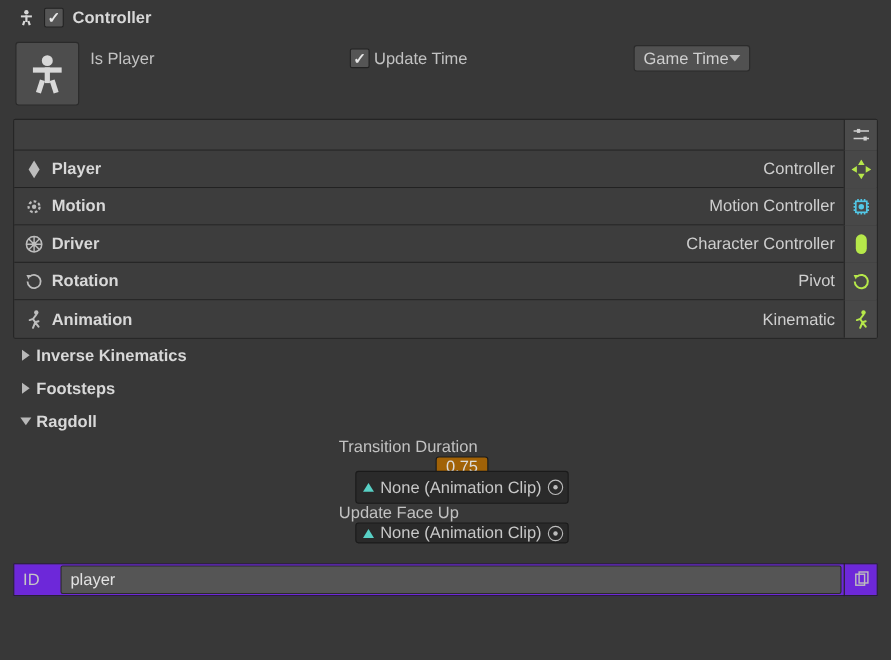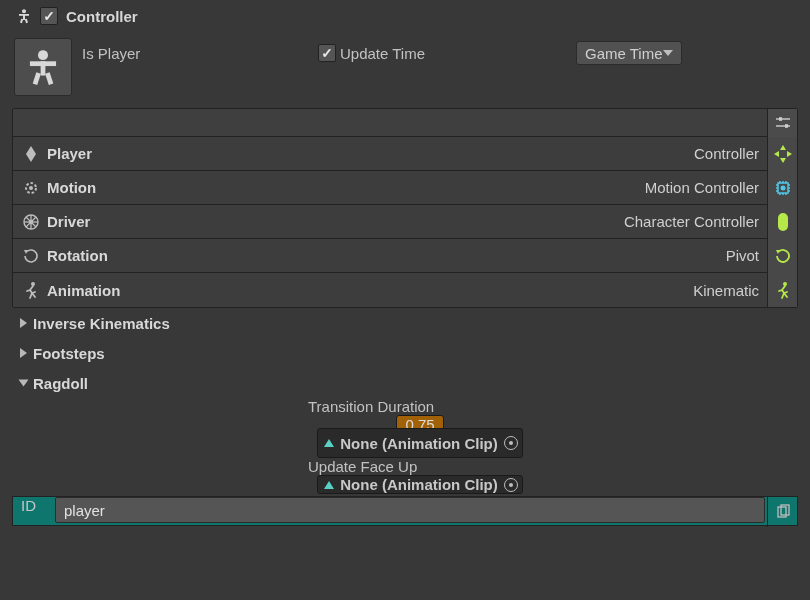--- a/index.html
+++ b/index.html
@@ -136,43 +136,42 @@
     display:flex; align-items:center;
   }
   .obj-field {
     flex:1; height:24px;
     background:#2a2a2a;
     border:1px solid #1a1a1a;
     border-radius:3px;
     display:flex; align-items:center;
     padding:0 4px 0 6px;
     gap:6px;
-    font-weight:bold;
   }
   .obj-field .tiny-tri {
     width:0;height:0;
     border-left:5px solid transparent;
     border-right:5px solid transparent;
     border-bottom:8px solid #58d0c5;
   }
   .obj-field .target {
     margin-left:auto;
     width:14px;height:14px;
     border:1.5px solid #bdbdbd;
     border-radius:50%;
     position:relative;
   }
   .obj-field .target::after{
     content:""; position:absolute; top:4px;left:4px;width:4px;height:4px;background:#bdbdbd;border-radius:50%;
   }
   .id-row {
-    display:flex; align-items:flex-start;
+    display:flex; align-items:center;
     height:30px;
-    margin-top:8px;
-    background:#0f766e;
+    margin-top:24px;
+    background:#6d28d9;
     border:1px solid #222;
   }
   .id-label { width:40px; padding-left:8px; color:#c6c6c6;}
   .id-input {
     flex:1; height:26px;
     background:#555;
     border:1px solid #2b2b2b;
     margin: 0 2px;
     border-radius:2px;
     padding:0 8px;

